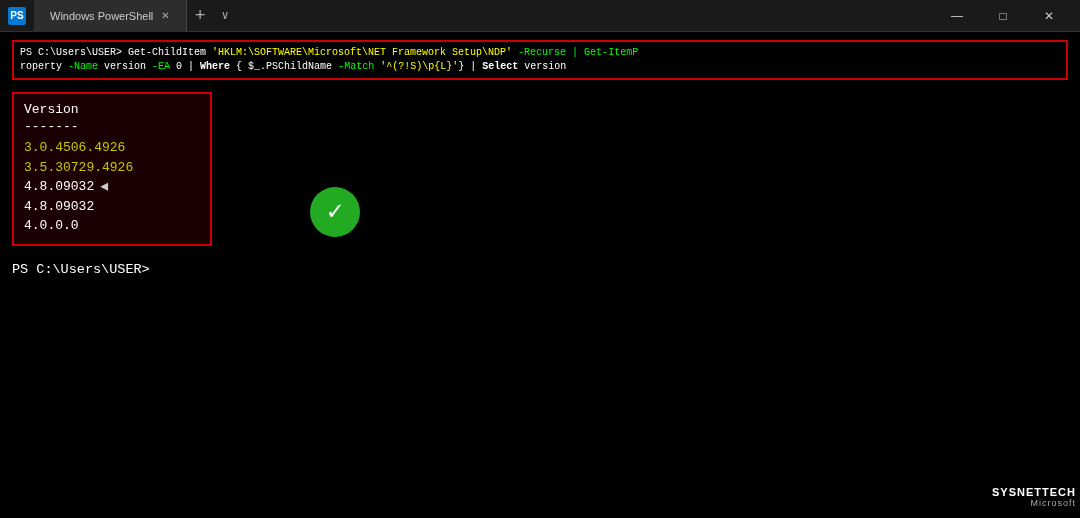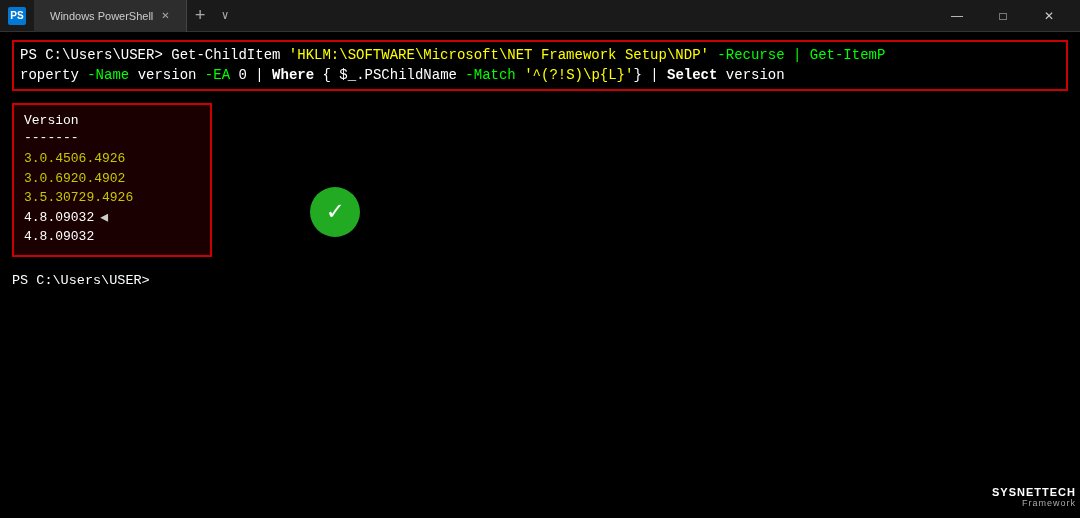--- a/index.html
+++ b/index.html
@@ -103,21 +103,21 @@
       position: relative;
       overflow: hidden;
     }
 
     
     .command-block {
       border: 2px solid #cc0000;
       padding: 4px 6px;
       margin-bottom: 12px;
       line-height: 1.4;
-      font-size: 14px;
+      font-size: 10px;
     }
 
     .prompt {
       color: #fff;
     }
 
     .cmd-normal {
       color: #fff;
     }
 
@@ -253,35 +253,35 @@
   <div class="command-block">
     <span class="prompt">PS C:\Users\USER&gt;</span><span class="cmd-normal"> Get-ChildItem </span><span class="cmd-string">'HKLM:\SOFTWARE\Microsoft\NET Framework Setup\NDP'</span><span class="cmd-param"> -Recurse | Get-ItemP</span><br>
     <span class="cmd-normal">roperty </span><span class="cmd-param">-Name</span><span class="cmd-normal"> version </span><span class="cmd-param">-EA</span><span class="cmd-normal"> 0 | </span><span class="cmd-keyword">Where</span><span class="cmd-normal"> { </span><span class="cmd-normal">$_.PSChildName </span><span class="cmd-param">-Match</span><span class="cmd-normal"> </span><span class="cmd-string">'^(?!S)\p{L}'</span><span class="cmd-normal">} | </span><span class="cmd-keyword">Select</span><span class="cmd-normal"> version</span>
   </div>
 
   
   <div class="output-block">
     <div class="col-header">Version</div>
     <div class="col-divider">-------</div>
     <div class="version-line version-yellow">3.0.4506.4926</div>
-    <div class="version-line version-yellow">3.0.6920.4902</div>
     <div class="version-line version-yellow">3.5.30729.4926</div>
     <div class="version-line version-white">
       <span>4.8.09032</span><span class="cursor-area">◀</span>
     </div>
     <div class="version-line version-white">4.8.09032</div>
+    <div class="version-line version-white">4.0.0.0</div>
   </div>
 
   
   <div class="check-circle">
     <span class="check-mark">✓</span>
   </div>
 
   
   <div class="bottom-prompt">PS C:\Users\USER&gt;</div>
 
   
   <div class="watermark">
     <div class="watermark-main">SYSNETTECH</div>
-    <div class="watermark-sub">Framework</div>
+    <div class="watermark-sub">Microsoft</div>
   </div>
 
 </div>
 
 </body></html>

